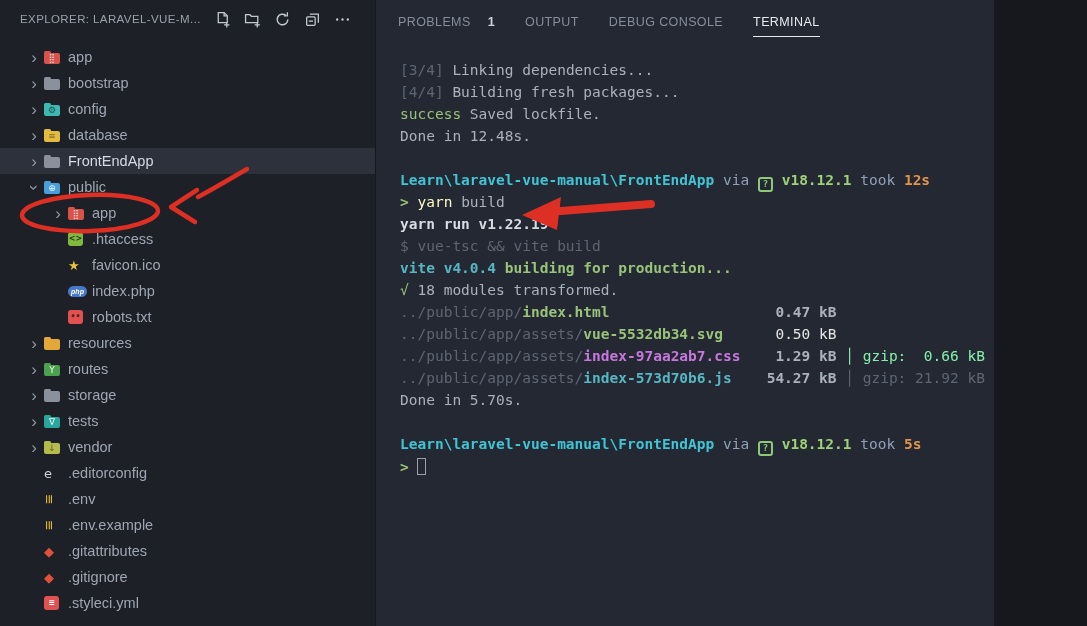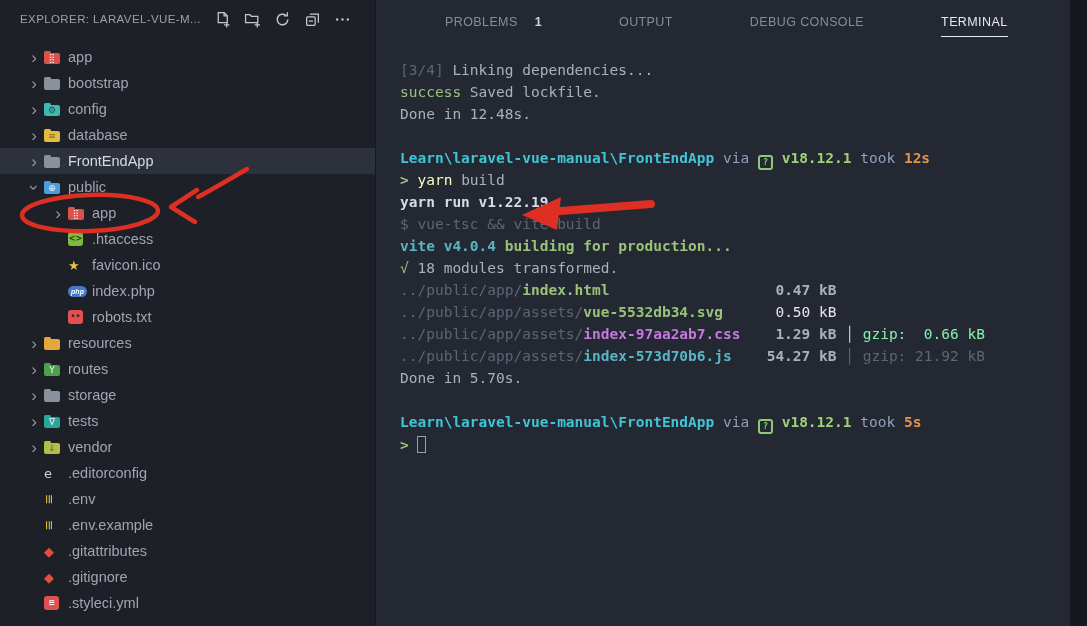--- a/index.html
+++ b/index.html
@@ -1,17 +1,17 @@
 <!DOCTYPE html>
 <html><head>
 <meta charset="utf-8">
 <style>
   * { margin:0; padding:0; box-sizing:border-box; }
   html,body { width:1087px; height:626px; overflow:hidden; background:#16181d; }
-  .app { position:relative; width:1070px; height:626px; display:flex;
+  .app { position:relative; width:994px; height:626px; display:flex;
          font-family:"Liberation Sans","DejaVu Sans",sans-serif;border-radius:18px; }
 
   
   .sidebar { width:375px; height:626px; background:#1d2026; flex:0 0 auto;
              display:flex; flex-direction:column; overflow:hidden; }
   .sb-header { height:38px; display:flex; align-items:center; padding:0 10px 0 20px; }
   .sb-title { font-size:11.5px; letter-spacing:.4px; color:#9aa1ad; white-space:nowrap;
               overflow:hidden; flex:1 1 auto; }
   .sb-actions { display:flex; align-items:center; gap:13px; padding-right:14px; }
   .sb-actions svg { display:block; }
@@ -39,21 +39,21 @@
              justify-content:center; font-size:7px; font-weight:bold; font-style:italic; line-height:1; }
   .char-ic { font-size:13px; line-height:1; display:inline-block;
              font-family:"DejaVu Sans",sans-serif; }
   .rot90 { transform:rotate(90deg); }
 
   
   .panel { flex:1 1 auto; background:#242833; border-left:1px solid #15181d;
            display:flex; flex-direction:column; }
   .tabbar { height:44px; display:flex; align-items:center; gap:30px; padding-left:22px; }
   .tab { position:relative; height:100%; display:flex; align-items:center; gap:17px;
-         font-size:12.5px; letter-spacing:.4px; color:#858d9b; cursor:pointer;margin-left:47px; }
+         font-size:12.5px; letter-spacing:.4px; color:#858d9b; cursor:pointer; }
   .tab .badge { color:#ccd2da; font-weight:bold; }
   .tab.active { color:#e7eaee; }
   .tab.active::after { content:""; position:absolute; left:0; right:0; bottom:7px;
                        height:1.5px; background:#e7eaee; }
   .term { flex:1; padding:18px 0 0 24px; font-family:"DejaVu Sans Mono","Liberation Mono",monospace;
           font-size:14.5px; }
   .tline { height:22px; white-space:pre; }
   .node-badge { display:inline-flex; width:15px; height:15px; border:2px solid #8fc878;
                 border-radius:3px; color:#8fc878; font-size:9px; font-weight:bold;
                 align-items:center; justify-content:center; vertical-align:-2px; }
@@ -292,20 +292,21 @@
         </div>
         <div class="tab">
           <span>DEBUG CONSOLE</span>
         </div>
         <div class="tab active">
           <span>TERMINAL</span>
         </div>
       </div>
     <div class="term">
         <div class="tline"><span style="color: rgb(93, 101, 115);">[3/4] </span><span style="color: rgb(169, 177, 189);">Linking dependencies...</span></div>
+        <div class="tline"><span style="color: rgb(93, 101, 115);">[4/4] </span><span style="color: rgb(169, 177, 189);">Building fresh packages...</span></div>
         <div class="tline"><span style="color: rgb(152, 195, 121);">success</span><span style="color: rgb(169, 177, 189);"> Saved lockfile.</span></div>
         <div class="tline"><span style="color: rgb(169, 177, 189);">Done in 12.48s.</span></div>
         <div class="tline"> </div>
         <div class="tline"><span style="color: rgb(65, 196, 212); font-weight: bold;">Learn\laravel-vue-manual\FrontEndApp</span><span style="color: rgb(143, 160, 184);"> via </span><span class="node-badge">?</span><span style="color: rgb(159, 209, 120); font-weight: bold;"> v18.12.1</span><span style="color: rgb(143, 160, 184);"> took </span><span style="color: rgb(224, 149, 74); font-weight: bold;">12s</span></div>
         <div class="tline"><span style="color: rgb(152, 195, 121); font-weight: bold;">&gt; </span><span style="color: #fef9c3;">yarn </span><span style="color: rgb(169, 177, 189);">build</span></div>
         <div class="tline"><span style="color: rgb(215, 220, 228); font-weight: bold;">yarn run v1.22.19</span></div>
         <div class="tline"><span style="color: rgb(93, 101, 115);">$ vue-tsc &amp;&amp; vite build</span></div>
         <div class="tline"><span style="color: rgb(86, 182, 194); font-weight: bold;">vite v4.0.4 </span><span style="color: rgb(152, 195, 121); font-weight: bold;">building for production...</span></div>
         <div class="tline"><span style="color: rgb(152, 195, 121);">√ </span><span style="color: rgb(169, 177, 189);">18 modules transformed.</span></div>
         <div class="tline"><span style="color: rgb(93, 101, 115);">../public/app/</span><span style="color: rgb(152, 195, 121); font-weight: bold;">index.html</span><span style="color: rgb(169, 177, 189);">                   </span><span style="color: rgb(169, 177, 189); font-weight: bold;">0.47 kB</span></div>

